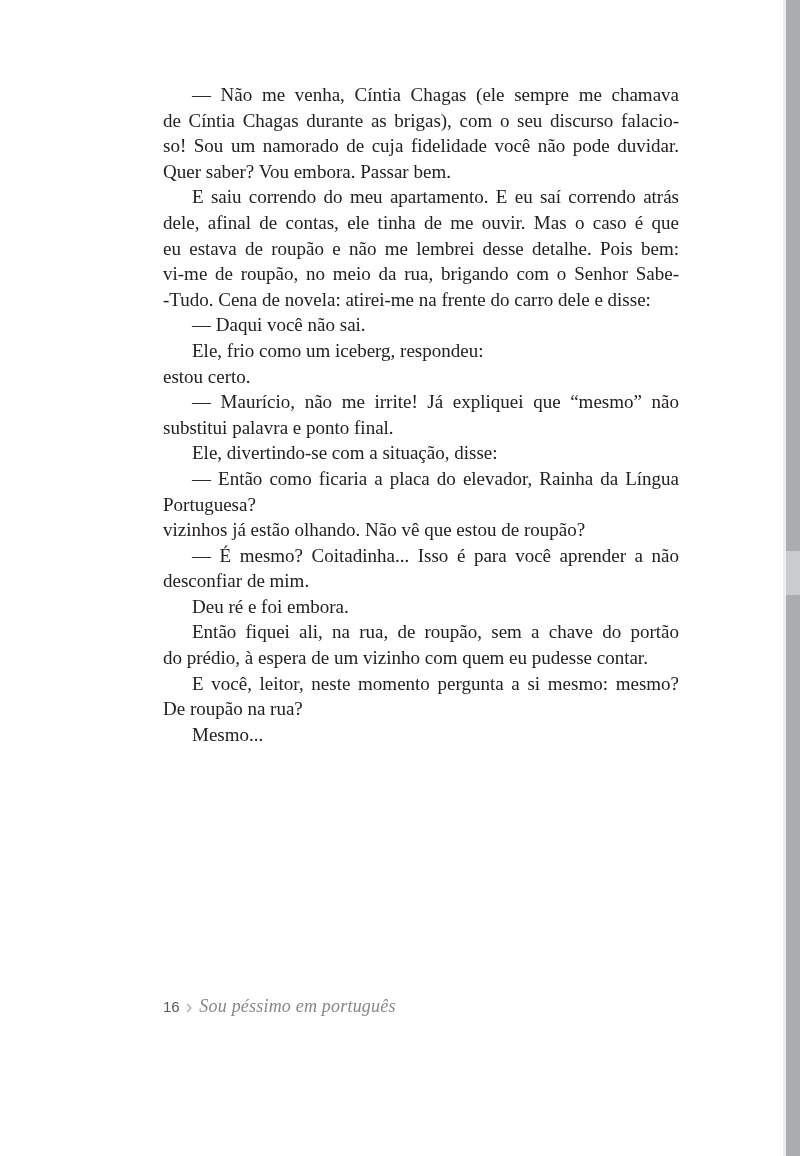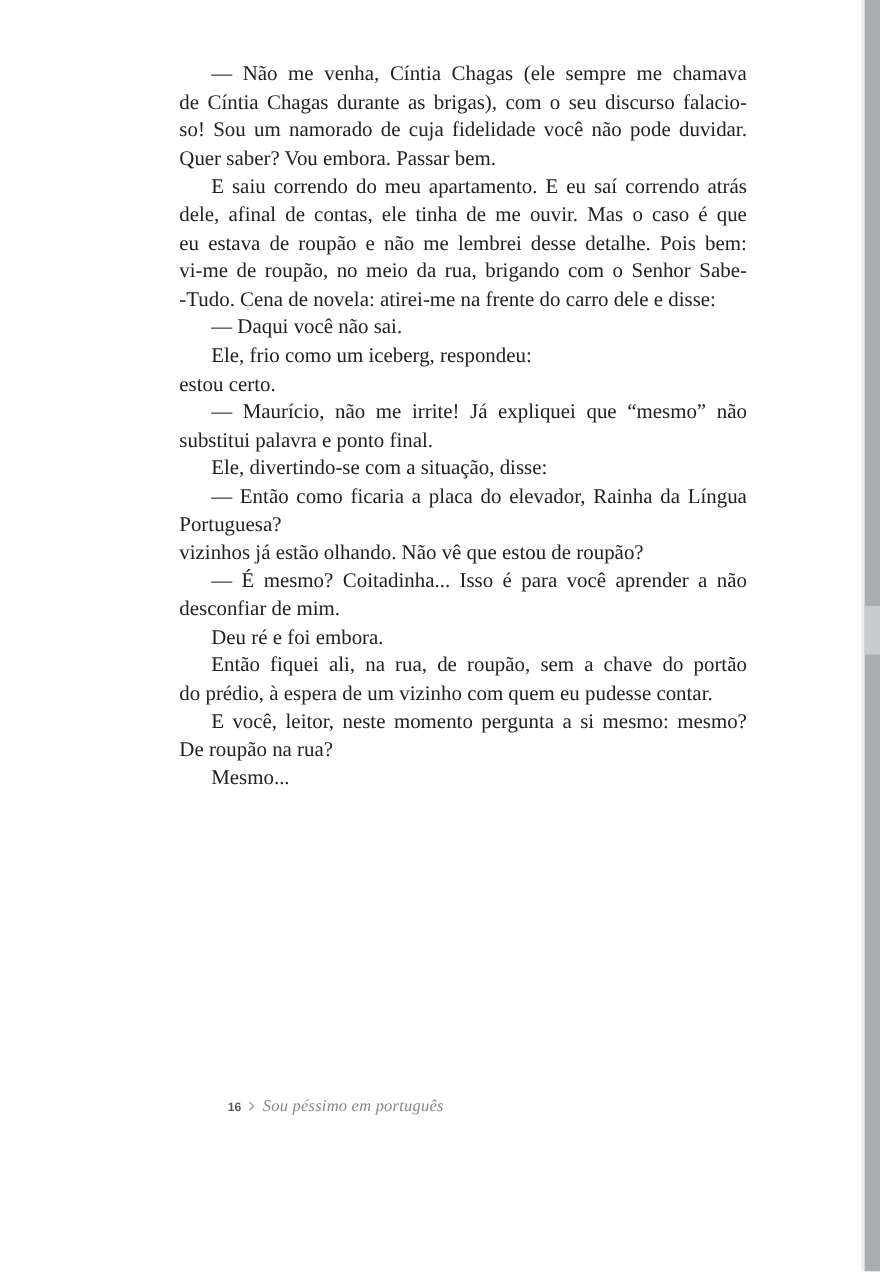--- a/index.html
+++ b/index.html
@@ -13,21 +13,21 @@
   .page {
     position: relative;
     width: 800px;
     height: 1156px;
     background: #ffffff;
   }
   
   .text-block {
     position: absolute;
     left: 163px;
-    top: 55px;
+    top: 82px;
     width: 516px;
     color: var(--text, #242021);
     font-size: 19px;
   }
   .line {
     height: 25.6px;
     line-height: 25.6px;
     overflow: hidden;
     text-align: justify;
     text-align-last: justify;
@@ -39,38 +39,37 @@
   .footer {
     position: absolute;
     left: 163px;
     top: 996px;
     display: flex;
     align-items: baseline;
     white-space: nowrap;
   }
   .page-number {
     font-family: "Liberation Sans", sans-serif;
-    font-weight: bold;
-    font-size: 11px;
+    font-weight: normal;
+    font-size: 15px;
     color: var(--footer_number, #58595b);
-    margin-left: 44px;
   }
   .chevron {
     font-family: "Liberation Sans", sans-serif;
     font-size: 20px;
     line-height: 16px;
     color: var(--chevron, #a7a9ac);
     margin: 0 7px 0 6px;
     position: relative;
     top: 1px;
   }
   .book-title {
     font-family: "Liberation Serif", serif;
     font-style: italic;
-    font-size: 15px;
+    font-size: 18px;
     color: var(--footer_title, #85878a);
     letter-spacing: 0.2px;
   }
   
   .edge-highlight {
     position: absolute;
     top: 0;
     right: 14px;
     width: 3px;
     height: 1156px;

